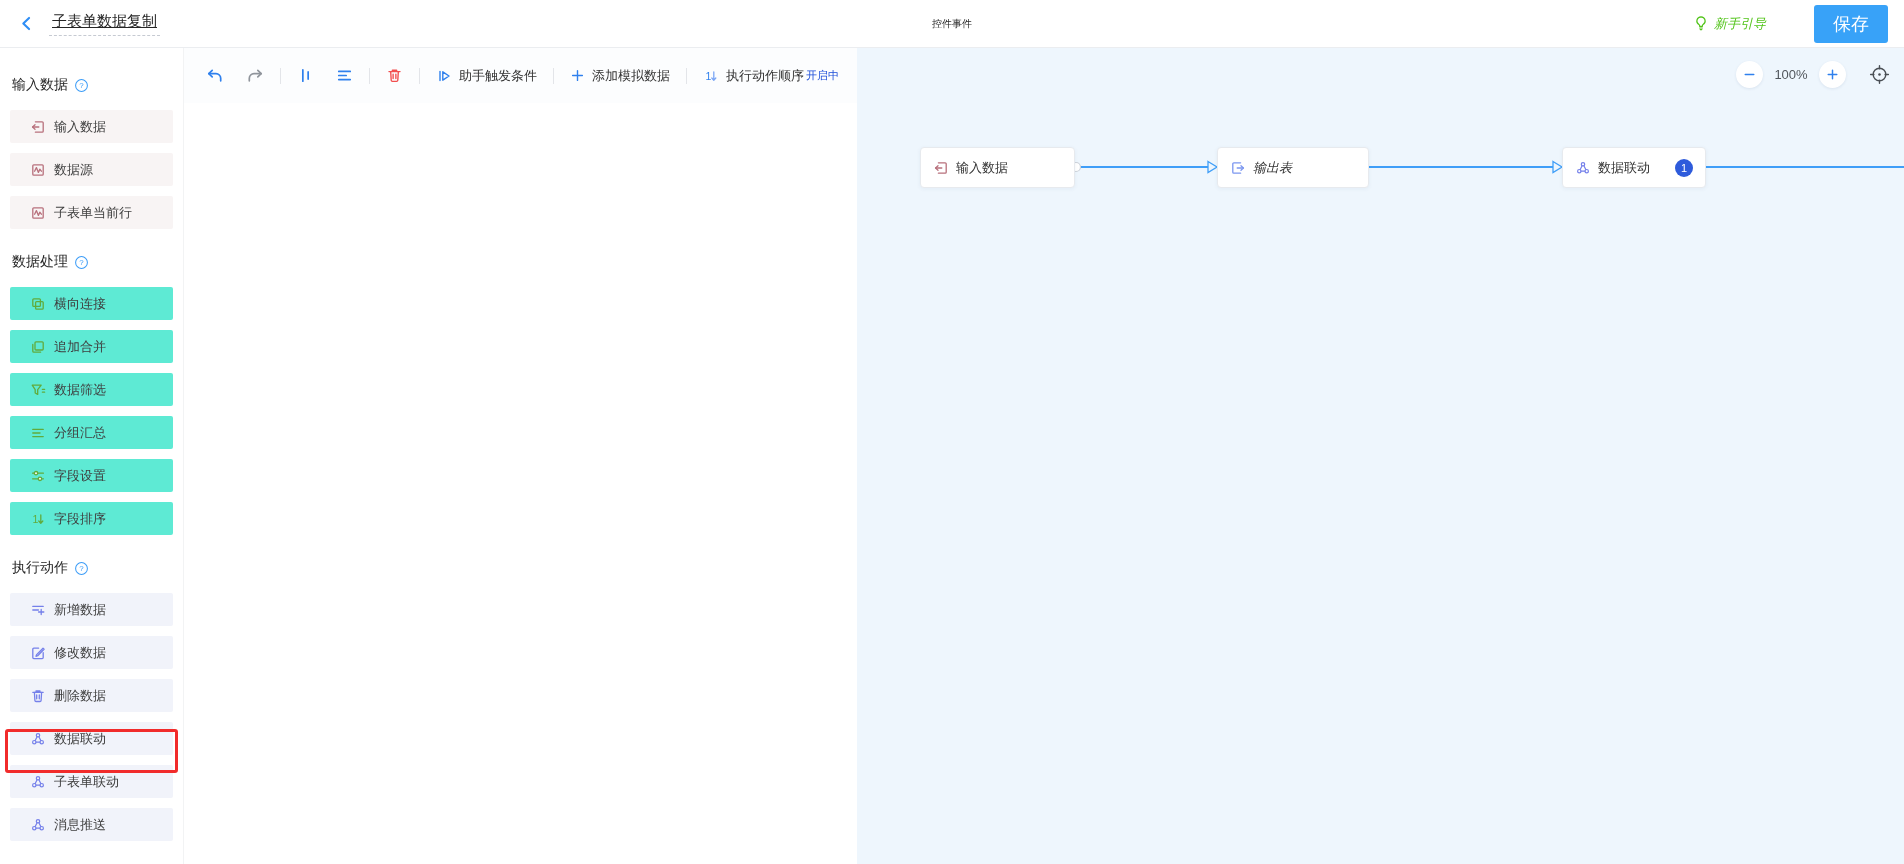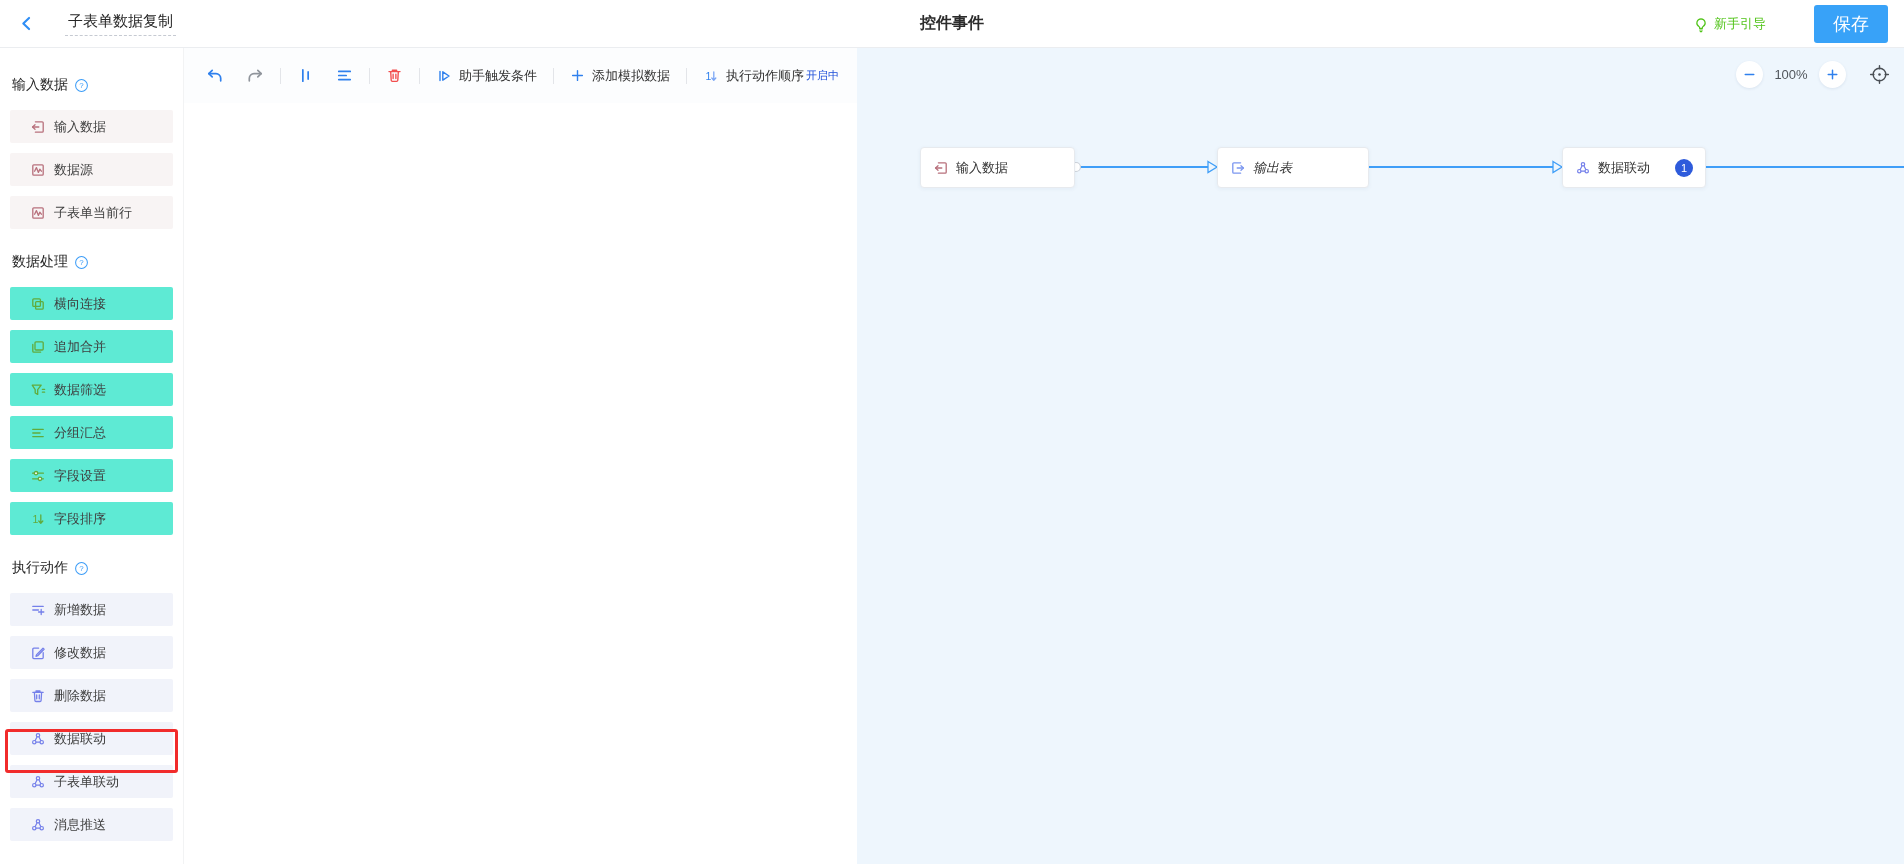--- a/index.html
+++ b/index.html
@@ -7,23 +7,23 @@
   .page {
     position:relative; width:1904px; height:864px; overflow:hidden;
     font-family:"Liberation Sans","DejaVu Sans",sans-serif; background:#fff; color:#333;
   }
   
   .header {
     height:48px; background:#fff; border-bottom:1px solid #ebedf0;
     display:flex; align-items:center; padding:0 14px; position:relative; z-index:5;
   }
   .back-btn { background:none;border:none;cursor:pointer; display:flex; align-items:center; padding:4px; }
-  .flow-title { font-size:15px; color:#262626; margin-left:26px; padding:1px 3px 4px 3px; border-bottom:1px dashed #c6cad2; cursor:text; }
-  .page-title { position:absolute; left:50%; transform:translateX(-50%); font-size:16px; color:#2b2b2b;font-weight:bold; }
-  .guide-btn { margin-left:auto; background:none; border:none; cursor:pointer; display:flex; align-items:flex-end; gap:5px; color:#52c41a; font-size:13px; }
+  .flow-title { font-size:15px; color:#262626; margin-left:10px; padding:1px 3px 4px 3px; border-bottom:1px dashed #c6cad2; cursor:text;text-decoration:underline; }
+  .page-title { position:absolute; left:50%; transform:translateX(-50%); font-size:10px; color:#2b2b2b; }
+  .guide-btn { margin-left:auto; background:none; border:none; cursor:pointer; display:flex; align-items:flex-start; gap:5px; color:#52c41a; font-size:13px;font-style:italic; }
   .save-btn { margin-left:48px; margin-right:2px; background:#38a2f8; border:none; cursor:pointer; color:#fff; font-size:18px; padding:7px 19px; border-radius:3px; }
   
   .body { display:flex; height:816px; }
   .sidebar { width:184px; background:#fff; border-right:1px solid #f2f3f4; padding:28px 0 0 10px; flex:none; }
   .side-header { display:flex; align-items:center; gap:6px; font-size:14px; color:#262626; margin:0 0 16px 2px; }
   .side-section { margin-bottom:0; }
   .side-section + .side-section { margin-top:24px; }
   .side-item {
     width:163px; height:33px; margin-bottom:10px; border-radius:2px;
     display:flex; align-items:center; gap:8px; padding-left:20px;

